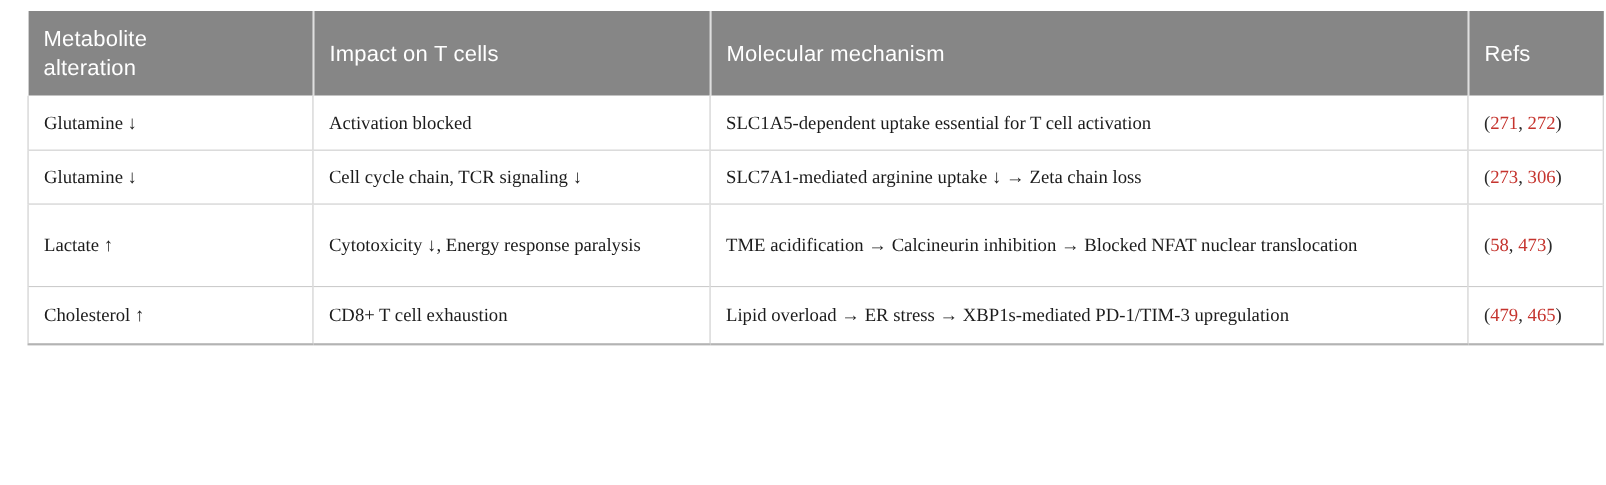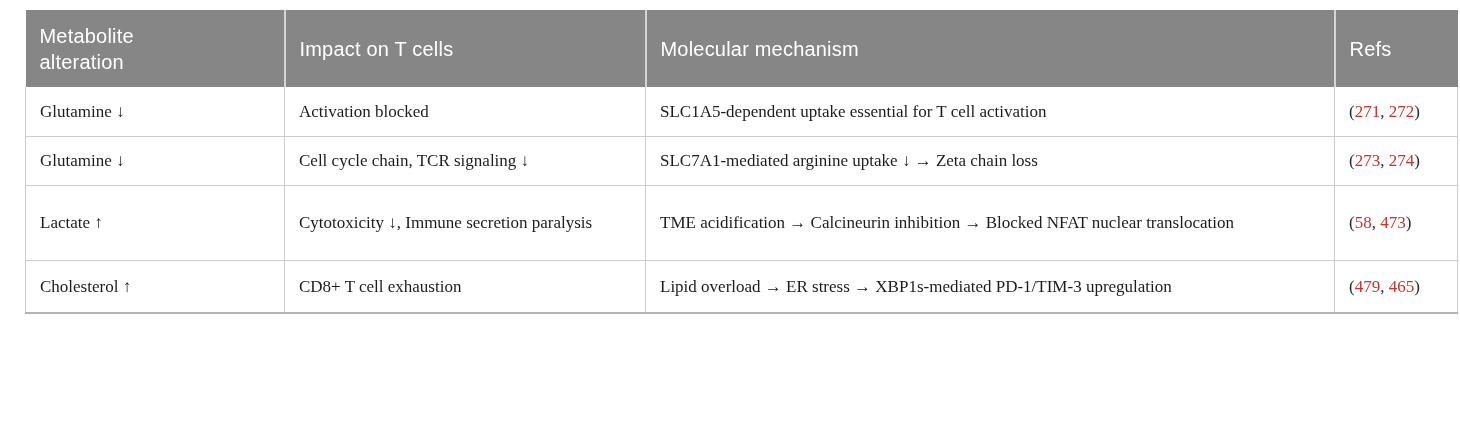--- a/index.html
+++ b/index.html
@@ -105,25 +105,25 @@
     <tr class="h49">
       <td>Glutamine ↓</td>
       <td>Activation blocked</td>
       <td>SLC1A5-dependent uptake essential for T cell activation</td>
       <td class="refs-cell"><span class="ref-punct">(</span><span class="ref-num">271</span><span class="ref-punct">, </span><span class="ref-num">272</span><span class="ref-punct">)</span></td>
     </tr>
     <tr class="h49">
       <td>Glutamine ↓</td>
       <td>Cell cycle chain, TCR signaling ↓</td>
       <td>SLC7A1-mediated arginine uptake ↓ → Zeta chain loss</td>
-      <td class="refs-cell"><span class="ref-punct">(</span><span class="ref-num">273</span><span class="ref-punct">, </span><span class="ref-num">274</span><span class="ref-punct">)</span></td>
+      <td class="refs-cell"><span class="ref-punct">(</span><span class="ref-num">273</span><span class="ref-punct">, </span><span class="ref-num">306</span><span class="ref-punct">)</span></td>
     </tr>
     <tr class="h75">
       <td>Lactate ↑</td>
-      <td>Cytotoxicity ↓, Immune secretion paralysis</td>
+      <td>Cytotoxicity ↓, Energy response paralysis</td>
       <td>TME acidification → Calcineurin inhibition → Blocked NFAT nuclear translocation</td>
       <td class="refs-cell"><span class="ref-punct">(</span><span class="ref-num">58</span><span class="ref-punct">, </span><span class="ref-num">473</span><span class="ref-punct">)</span></td>
     </tr>
     <tr class="h53">
       <td>Cholesterol ↑</td>
       <td>CD8+ T cell exhaustion</td>
       <td>Lipid overload → ER stress → XBP1s-mediated PD-1/TIM-3 upregulation</td>
       <td class="refs-cell"><span class="ref-punct">(</span><span class="ref-num">479</span><span class="ref-punct">, </span><span class="ref-num">465</span><span class="ref-punct">)</span></td>
     </tr>
   </tbody>

